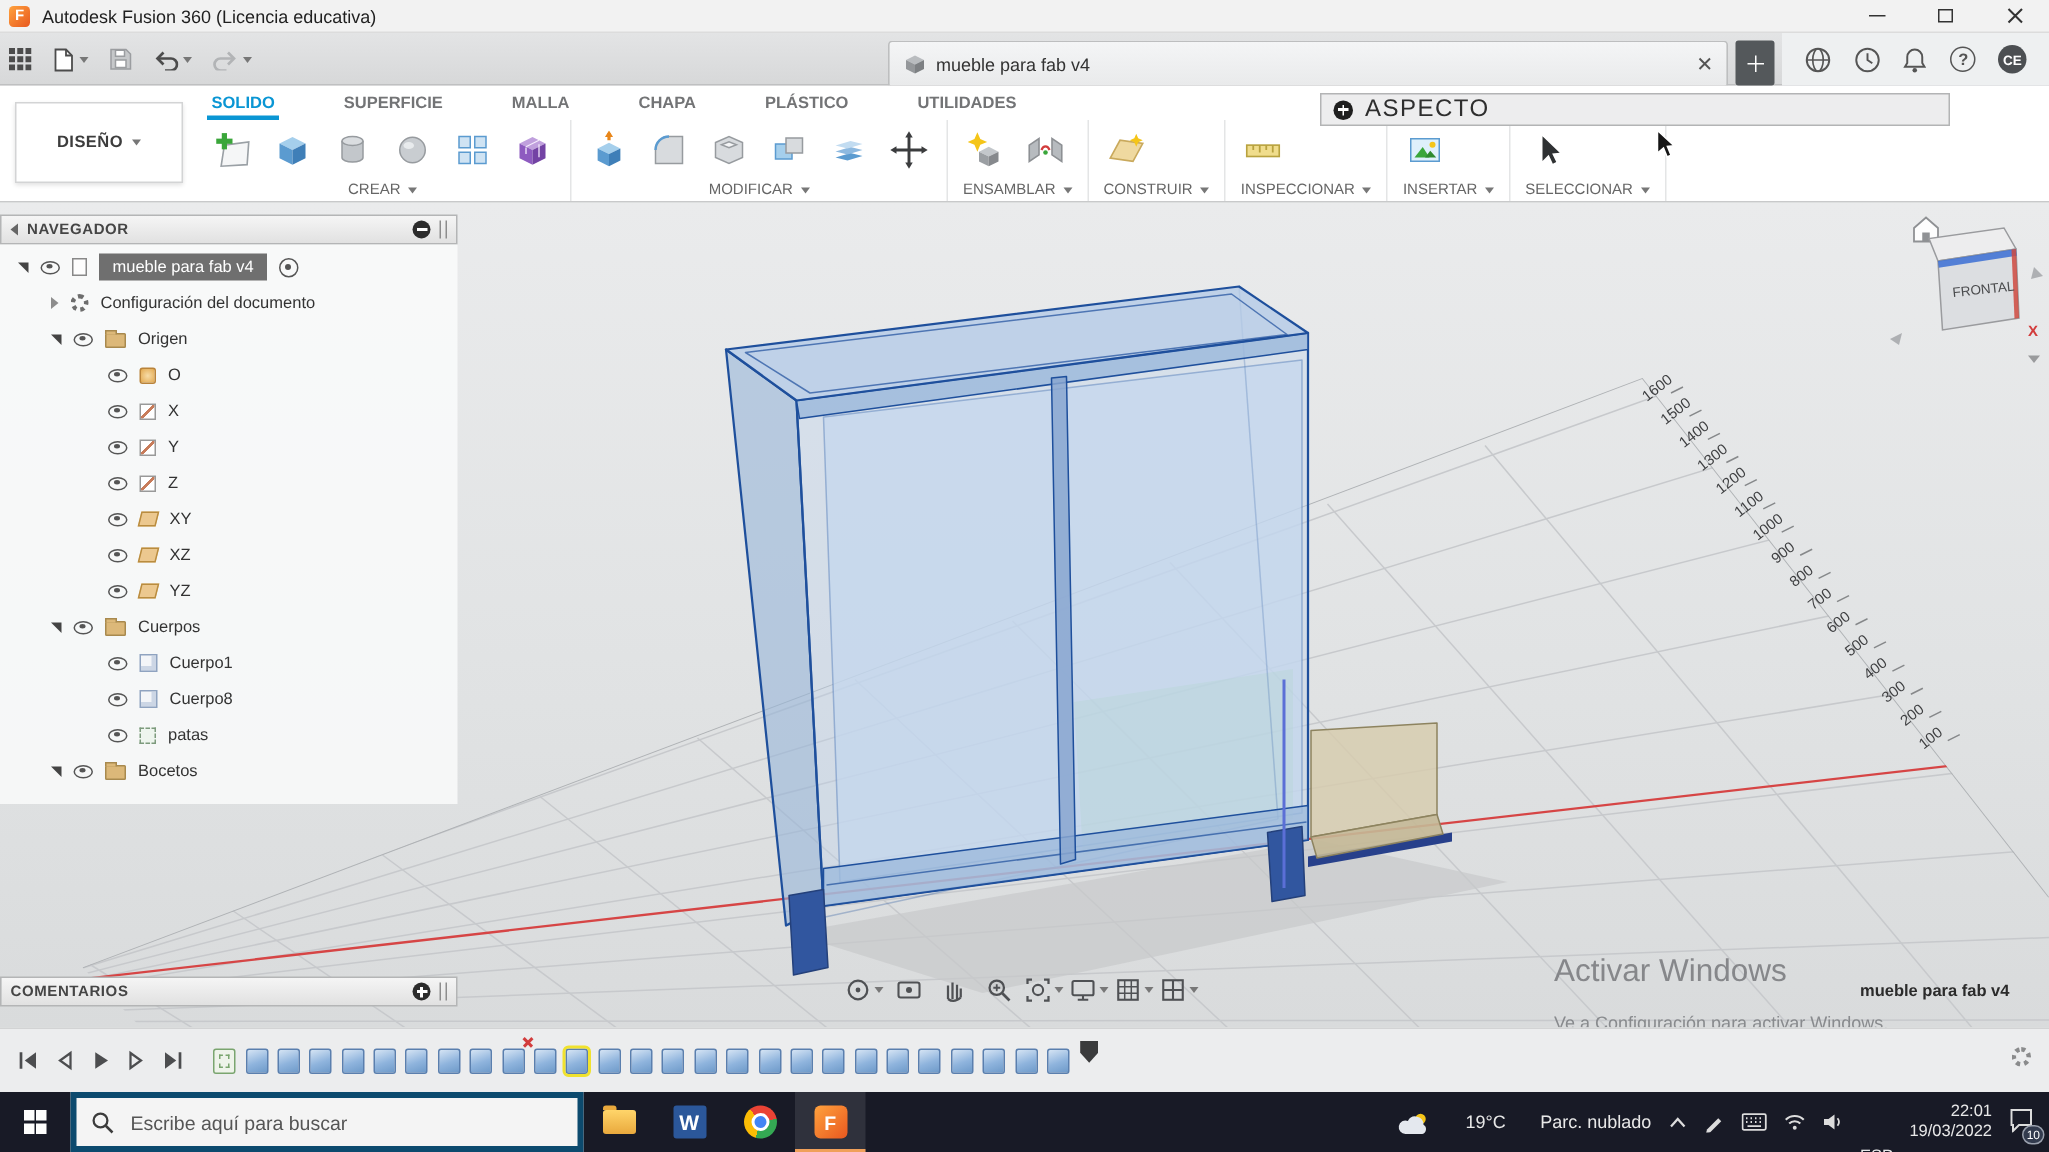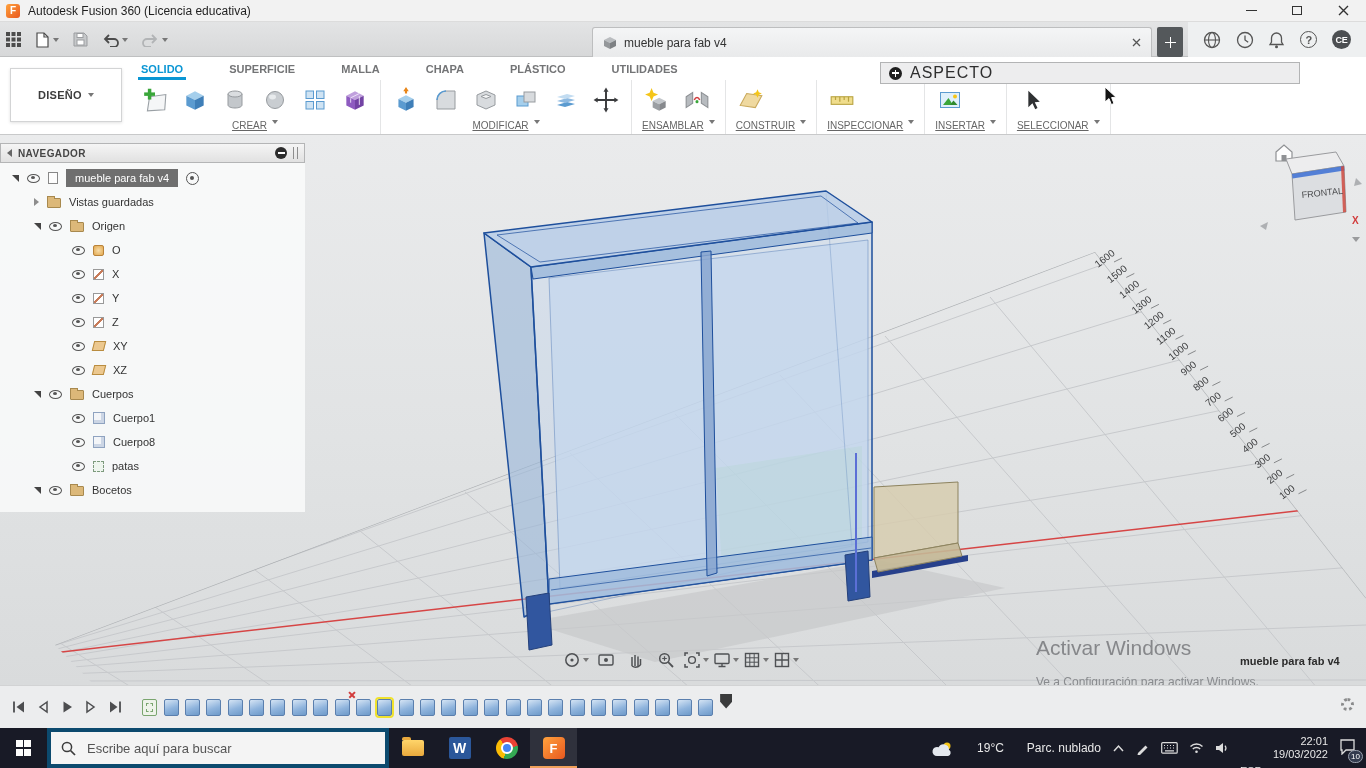--- a/index.html
+++ b/index.html
@@ -48,21 +48,21 @@
               box-shadow:0 1px 3px rgba(0,0,0,.12);display:flex;align-items:center;justify-content:center;gap:6px;
               font-size:11px;font-weight:bold;color:#3d3d3d;letter-spacing:.3px;}
   .ribbon-tabs{position:absolute;left:138px;top:0;height:23px;display:flex;gap:40px;align-items:stretch;
                font-size:11px;font-weight:bold;color:#737476;}
   .rtab{display:flex;align-items:center;padding:0 3px;}
   .rtab.active{color:#0a96d4;box-shadow:inset 0 -3px 0 #0a96d4;}
   .rgroups{position:absolute;left:130px;top:23px;height:54px;display:flex;}
   .rgroup{display:flex;flex-direction:column;border-right:1px solid #e4e5e6;padding:0 10px;}
   .tools{display:flex;align-items:center;gap:10px;height:40px;}
   .ticon{width:30px;height:30px;display:flex;align-items:center;justify-content:center;}
-  .glabel{height:13px;display:flex;justify-content:center;gap:5px;font-size:10px;color:#666;text-decoration:underline;}
+  .glabel{height:13px;display:flex;align-items:center;justify-content:center;gap:5px;font-size:10px;color:#666;}
   .aspecto{position:absolute;left:750px;top:5px;width:420px;height:22px;background:#ededee;border:1px solid #b3b4b5;
            display:flex;align-items:center;gap:8px;padding:0 8px;font-size:16px;color:#2e2e2e;letter-spacing:1px;}
   
   .circle-plus{position:relative;width:13px;height:13px;border-radius:50%;background:#1f1f1f;flex:0 0 auto;}
   .circle-plus::before{content:"";position:absolute;left:3px;top:5.8px;width:7px;height:1.4px;background:#fff;}
   .circle-plus::after{content:"";position:absolute;left:5.8px;top:3px;width:1.4px;height:7px;background:#fff;}
   .pointer-cursor{position:absolute;left:976px;top:27px;z-index:60;}
 
   
   .viewport{position:absolute;left:0;top:135px;width:1366px;height:550px;overflow:hidden;
@@ -597,22 +597,22 @@
       <div class="tree">
         <div class="trow pad-root">
           <span class="caret-open"></span>
           <span class="i-eye"></span>
           <span class="i-doc"></span>
           <span class="root-label">mueble para fab v4</span>
           <span class="radio"></span>
         </div>
         <div class="trow pad-l2">
           <span class="caret-closed"></span>
-          <span class="i-folder"></span>
-          <span>Vistas guardadas</span>
+          <span class="i-gear"></span>
+          <span>Configuración del documento</span>
         </div>
         <div class="trow pad-l2">
           <span class="caret-open"></span>
           <span class="i-eye"></span>
           <span class="i-folder"></span>
           <span>Origen</span>
         </div>
         <div class="trow pad-l3">
           <span class="i-eye"></span>
           <span class="i-origin"></span>
@@ -636,20 +636,25 @@
         <div class="trow pad-l3">
           <span class="i-eye"></span>
           <span class="i-plane"></span>
           <span>XY</span>
         </div>
         <div class="trow pad-l3">
           <span class="i-eye"></span>
           <span class="i-plane"></span>
           <span>XZ</span>
         </div>
+        <div class="trow pad-l3">
+          <span class="i-eye"></span>
+          <span class="i-plane"></span>
+          <span>YZ</span>
+        </div>
         <div class="trow pad-l2">
           <span class="caret-open"></span>
           <span class="i-eye"></span>
           <span class="i-folder"></span>
           <span>Cuerpos</span>
         </div>
         <div class="trow pad-l3">
           <span class="i-eye"></span>
           <span class="i-body"></span>
           <span>Cuerpo1</span>
@@ -666,20 +671,28 @@
         </div>
         <div class="trow pad-l2">
           <span class="caret-open"></span>
           <span class="i-eye"></span>
           <span class="i-folder"></span>
           <span>Bocetos</span>
         </div>
       </div>
     </div>
 
+    <div class="comments">
+      <div class="phead">
+        <span>COMENTARIOS</span>
+        <span class="ph-spacer"></span>
+        <span class="circle-btn plus"></span>
+        <span class="grip"></span>
+      </div>
+    </div>
 
     <div class="viewnav">
       <div class="vn">
         <svg width="18" height="18">
             <circle cx="9" cy="9" r="6.2" fill="none" stroke="#4f5154" stroke-width="1.5"></circle>
             <circle cx="9" cy="9" r="1.6" fill="#4f5154"></circle>
           </svg>
         <span class="caret"></span>
       </div>
       <div class="vn">

